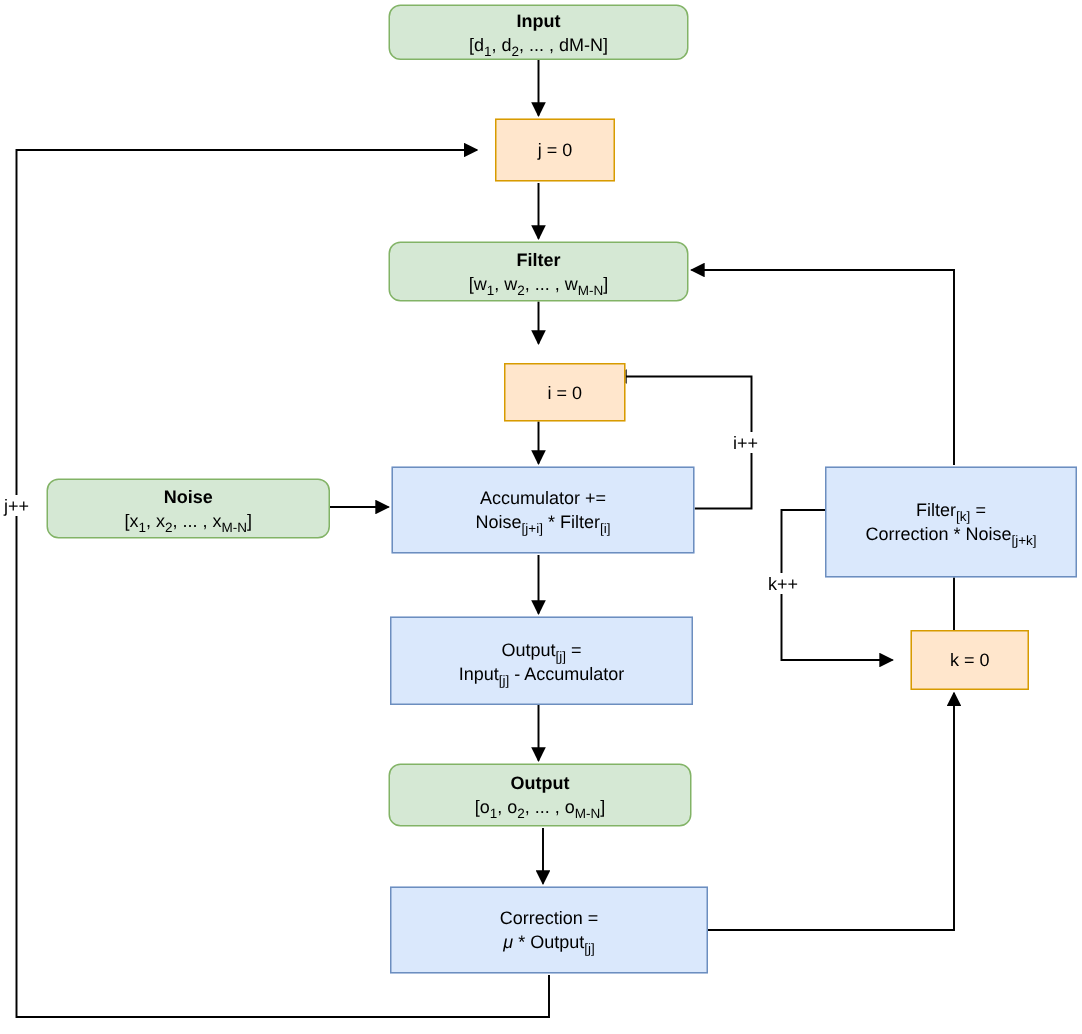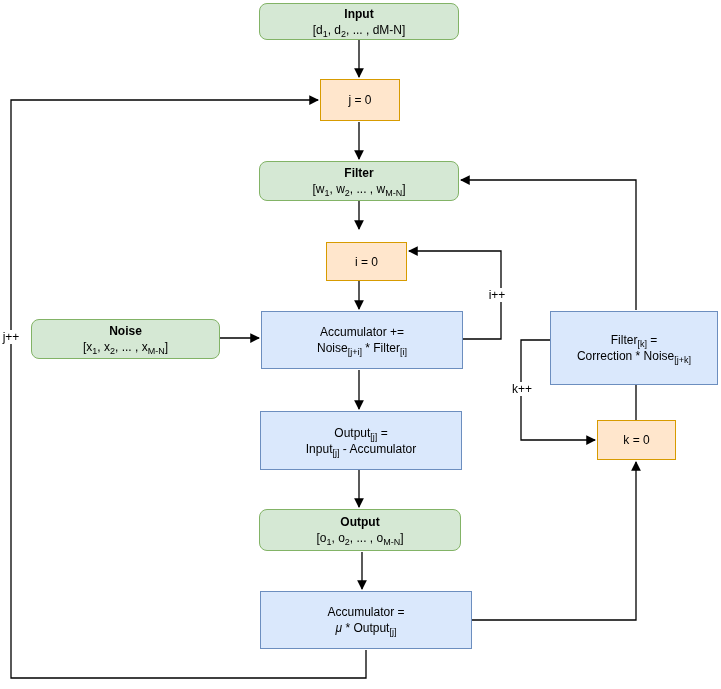--- a/index.html
+++ b/index.html
@@ -14,21 +14,21 @@
     font-family:"Liberation Sans","DejaVu Sans",sans-serif;
     font-size:12px; color:#000; overflow:hidden;
   }
   #edges{position:absolute; left:0; top:0; width:721px; height:689px;}
   .node{
     position:absolute; box-sizing:border-box;
     display:flex; flex-direction:column; align-items:center; justify-content:center;
     text-align:center; line-height:16px; padding:1px 2px;
   }
   .node.green{background:var(--green-fill); border:1px solid var(--green-stroke); border-radius:8px;}
-  .node.orange{background:var(--orange-fill); border:1px solid var(--orange-stroke);}
+  .node.orange{background:var(--orange-fill); border:1px solid var(--orange-stroke);margin-left:10px;}
   .node.blue{background:var(--blue-fill); border:1px solid var(--blue-stroke);}
   .node .t{font-weight:bold;}
   sub{font-size:9px; line-height:0;}
   .edge-label{
     position:absolute; transform:translate(-50%,-50%);
     background:var(--bg); padding:0 1px; line-height:14px; white-space:nowrap;
   }
 </style>
 </head>
 <body>
@@ -89,21 +89,21 @@
     <div>Output<sub>[j]</sub> =</div>
     <div>Input<sub>[j]</sub> - Accumulator</div>
   </div>
 
   <div class="node green" style="left:259px;top:509px;width:202px;height:42px">
     <div class="t">Output</div>
     <div class="s">[o<sub>1</sub>, o<sub>2</sub>, ... , o<sub>M-N</sub>]</div>
   </div>
 
   <div class="node blue" style="left:260px;top:591px;width:212px;height:58px">
-    <div>Accumulator =</div>
+    <div>Correction =</div>
     <div><i>μ</i> * Output<sub>[j]</sub></div>
   </div>
 
   <div class="node blue" style="left:550px;top:311px;width:168px;height:74px">
     <div>Filter<sub>[k]</sub> =</div>
     <div>Correction * Noise<sub>[j+k]</sub></div>
   </div>
 
   <div class="node orange" style="left:597px;top:420px;width:79px;height:40px">
     <div>k = 0</div>

